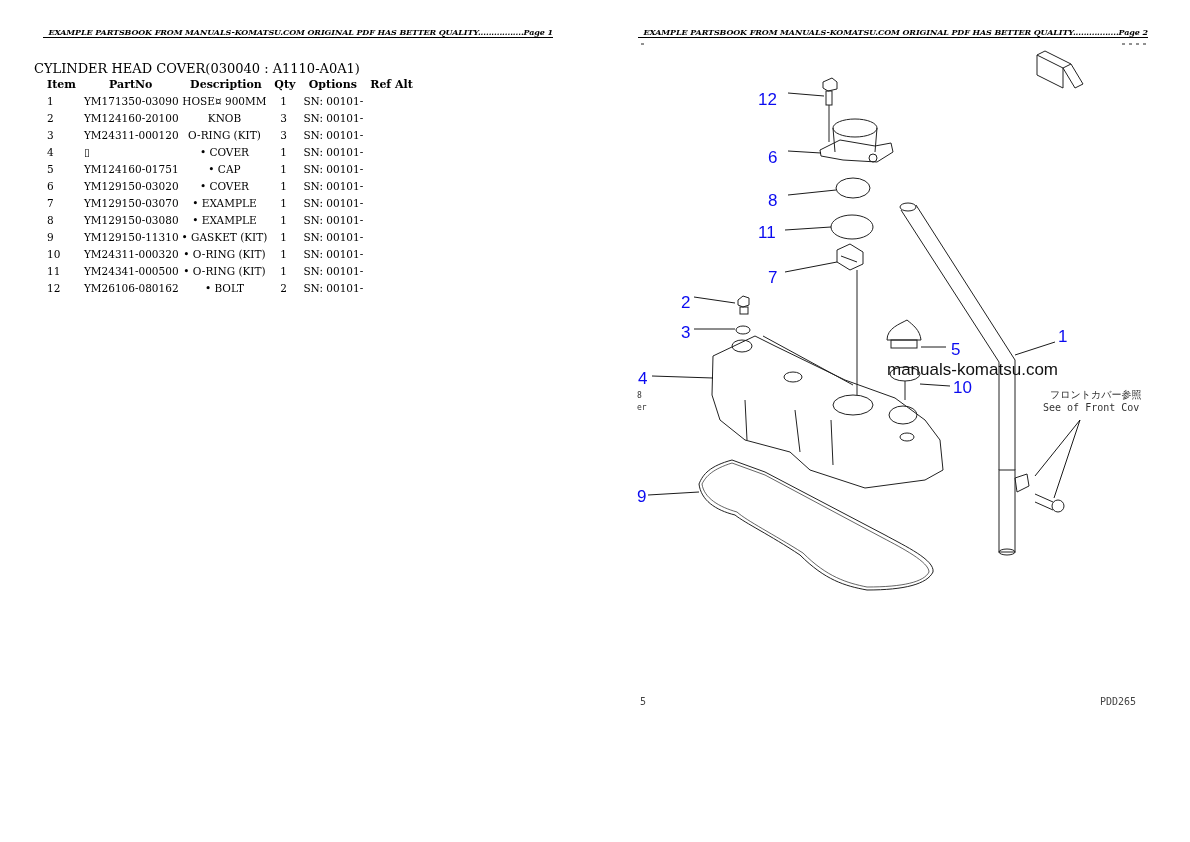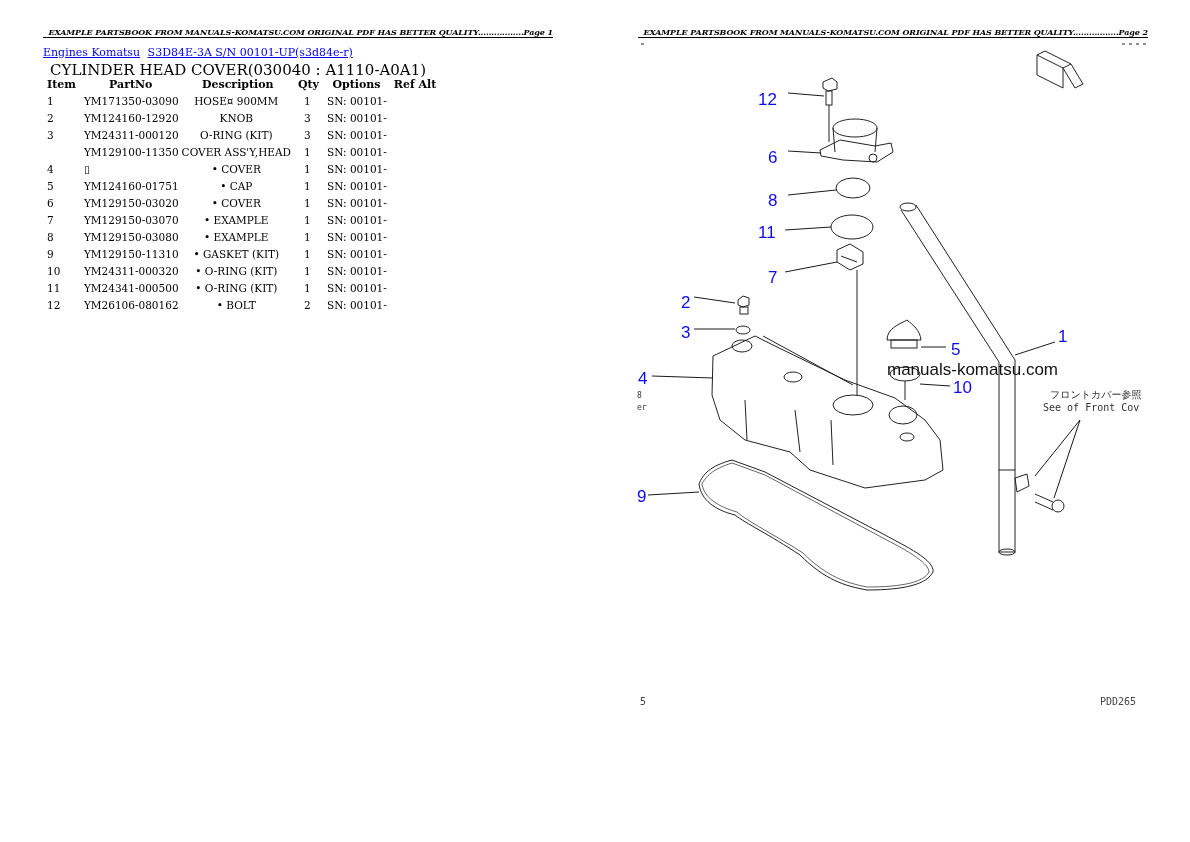--- a/index.html
+++ b/index.html
@@ -4,44 +4,40 @@
 <style>
   html, body { margin:0; padding:0; background:#ffffff; }
   body { width:1190px; height:842px; position:relative; overflow:hidden; font-family:"DejaVu Serif", serif; color:#000; }
   .page { position:absolute; top:0; height:648px; }
   #page1 { left:0; width:595px; }
   #page2 { left:595px; width:595px; }
   .hdr { position:absolute; top:27px; font-family:"DejaVu Serif", serif; font-style:italic; font-weight:bold; font-size:8px; text-align:right; white-space:nowrap; letter-spacing:-0.1px; }
   .hdr-line { position:absolute; top:37px; height:1px; background:#000; }
   .links { position:absolute; left:43px; top:46px; font-size:11px; }
   .links a { color:#0000ee; text-decoration:underline; margin-right:4px; }
-  .subtitle { position:absolute; left:50px; top:61px; font-size:15px; }
+  .subtitle { position:absolute; left:34px; top:61px; font-size:13px; }
   table.parts { position:absolute; left:43px; top:77px; border-collapse:collapse; font-size:10.5px; }
   table.parts th { font-weight:bold; padding:0 4px; height:15px; font-size:11px; }
   table.parts td { padding:0 3px 0 4px; height:17px; white-space:nowrap; }
   table.parts td.c-item { width:22px; }
   table.parts td.c-desc { padding-left:0;text-align:center; }
   table.parts td.c-qty { text-align:left; padding-left:10px; }
   .diagram { position:absolute; left:35px; top:38px; width:525px; height:680px; }
   .lbl { font-family:"Liberation Sans", sans-serif; font-size:17px; fill:#0a0af0; }
   .wm { font-family:"Liberation Sans", sans-serif; font-size:17px; fill:#111; }
   .jp { font-family:"DejaVu Sans Mono", monospace; font-size:10px; fill:#333; }
   .foot { font-family:"DejaVu Sans Mono", monospace; font-size:10px; fill:#444; }
 </style>
 </head>
 <body>
 
 <div class="page" id="page1">
   <div class="hdr" style="left:43px; width:510px;">EXAMPLE PARTSBOOK FROM MANUALS-KOMATSU.COM ORIGINAL PDF HAS BETTER QUALITY.................Page 1</div>
   <div class="hdr-line" style="left:43px; width:510px;"></div>
 
-  <div class="links">
-    <a href="#">Engines Komatsu</a>
-    <a href="#">S3D84E-3A S/N 00101-UP(s3d84e-r)</a>
-  </div>
   <div class="subtitle">CYLINDER HEAD COVER(030040 : A1110-A0A1)</div>
 
   <table class="parts">
     <thead>
       <tr>
         <th>Item</th>
         <th>PartNo</th>
         <th>Description</th>
         <th>Qty</th>
         <th>Options</th>
@@ -52,39 +48,31 @@
       <tr>
           <td class="c-item">1</td>
           <td>YM171350-03090</td>
           <td class="c-desc">HOSE¤ 900MM</td>
           <td class="c-qty">1</td>
           <td>SN: 00101-</td>
           <td></td>
         </tr>
       <tr>
           <td class="c-item">2</td>
-          <td>YM124160-12920</td>
+          <td>YM124160-20100</td>
           <td class="c-desc">KNOB</td>
           <td class="c-qty">3</td>
           <td>SN: 00101-</td>
           <td></td>
         </tr>
       <tr>
           <td class="c-item">3</td>
           <td>YM24311-000120</td>
           <td class="c-desc">O-RING (KIT)</td>
           <td class="c-qty">3</td>
-          <td>SN: 00101-</td>
-          <td></td>
-        </tr>
-      <tr>
-          <td class="c-item"></td>
-          <td>YM129100-11350</td>
-          <td class="c-desc">COVER ASS'Y,HEAD</td>
-          <td class="c-qty">1</td>
           <td>SN: 00101-</td>
           <td></td>
         </tr>
       <tr>
           <td class="c-item">4</td>
           <td>▯</td>
           <td class="c-desc">• COVER</td>
           <td class="c-qty">1</td>
           <td>SN: 00101-</td>
           <td></td>

